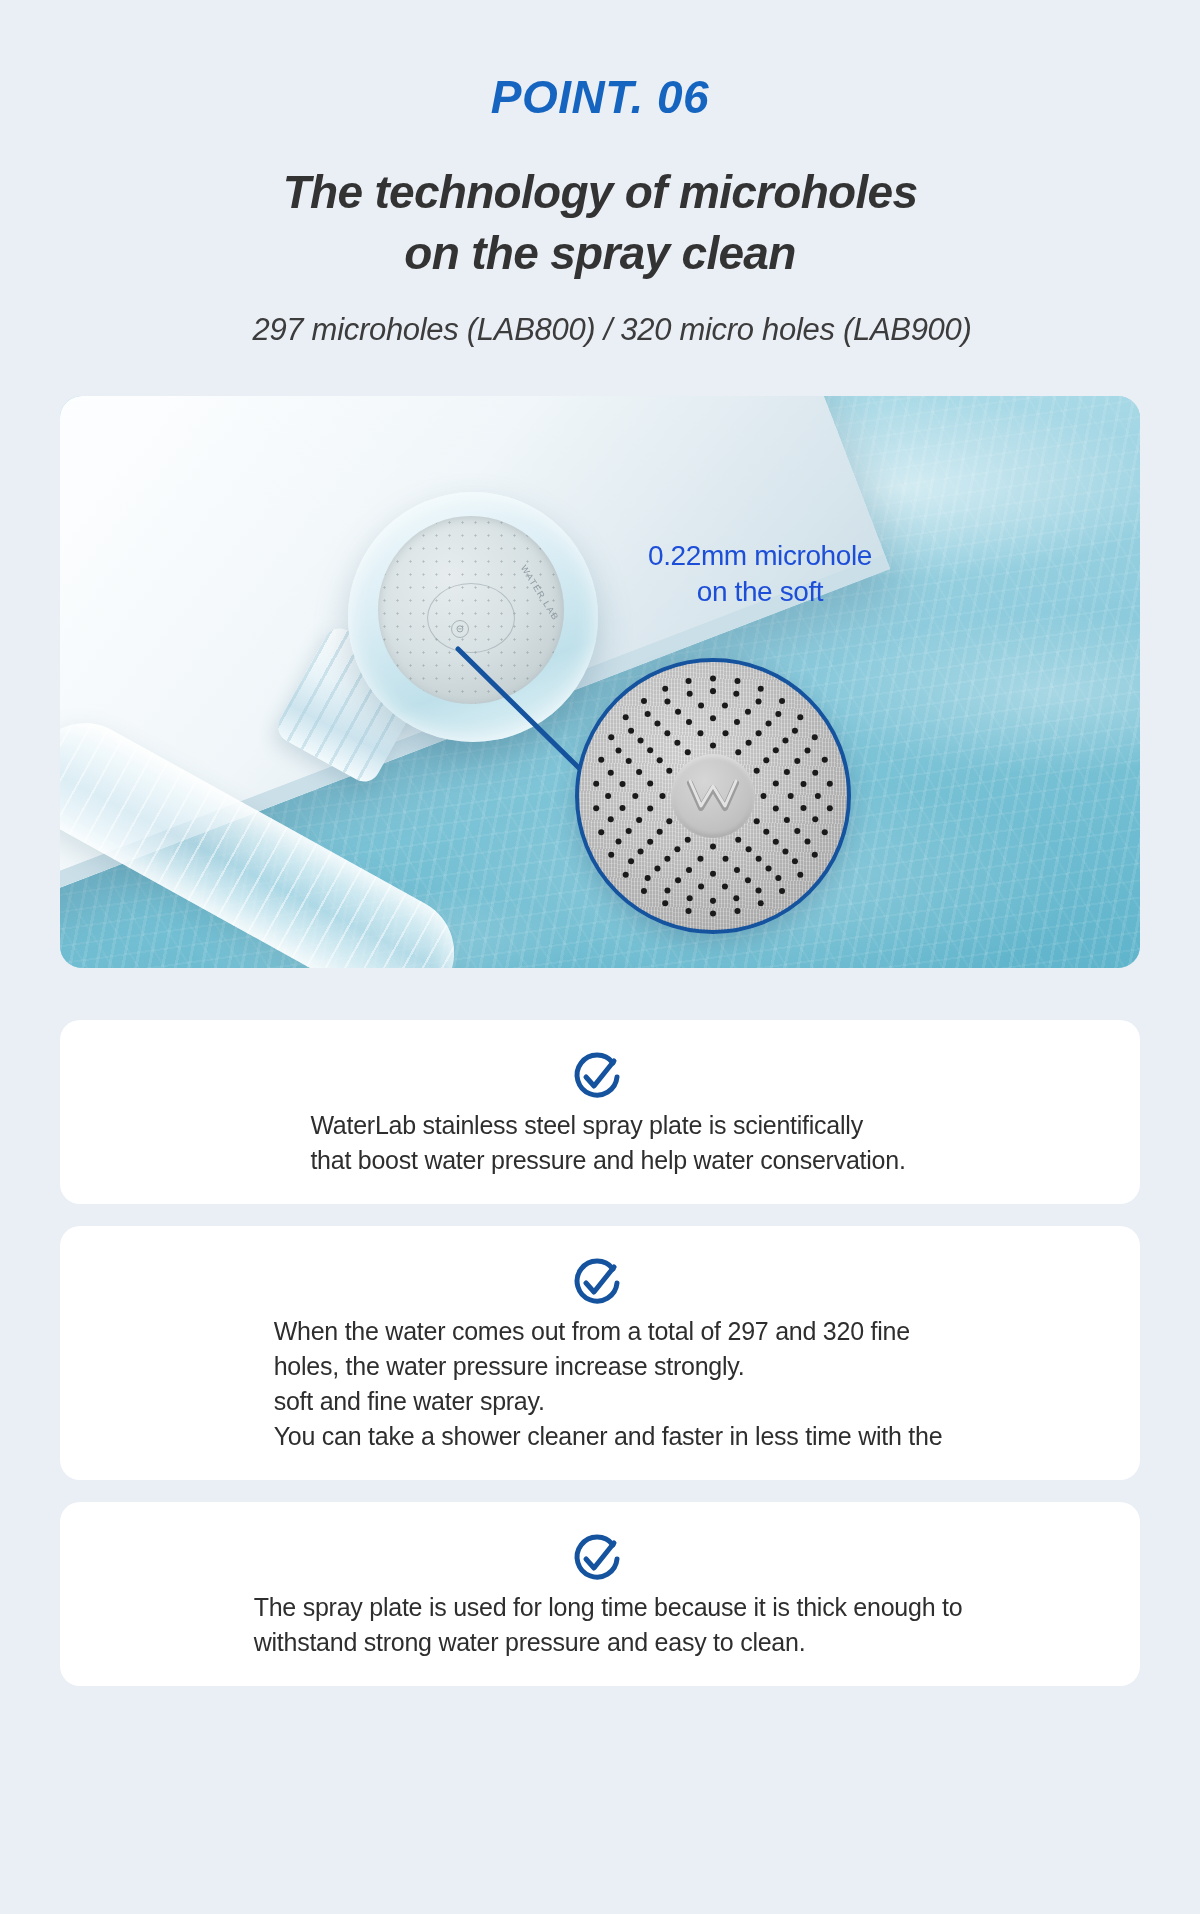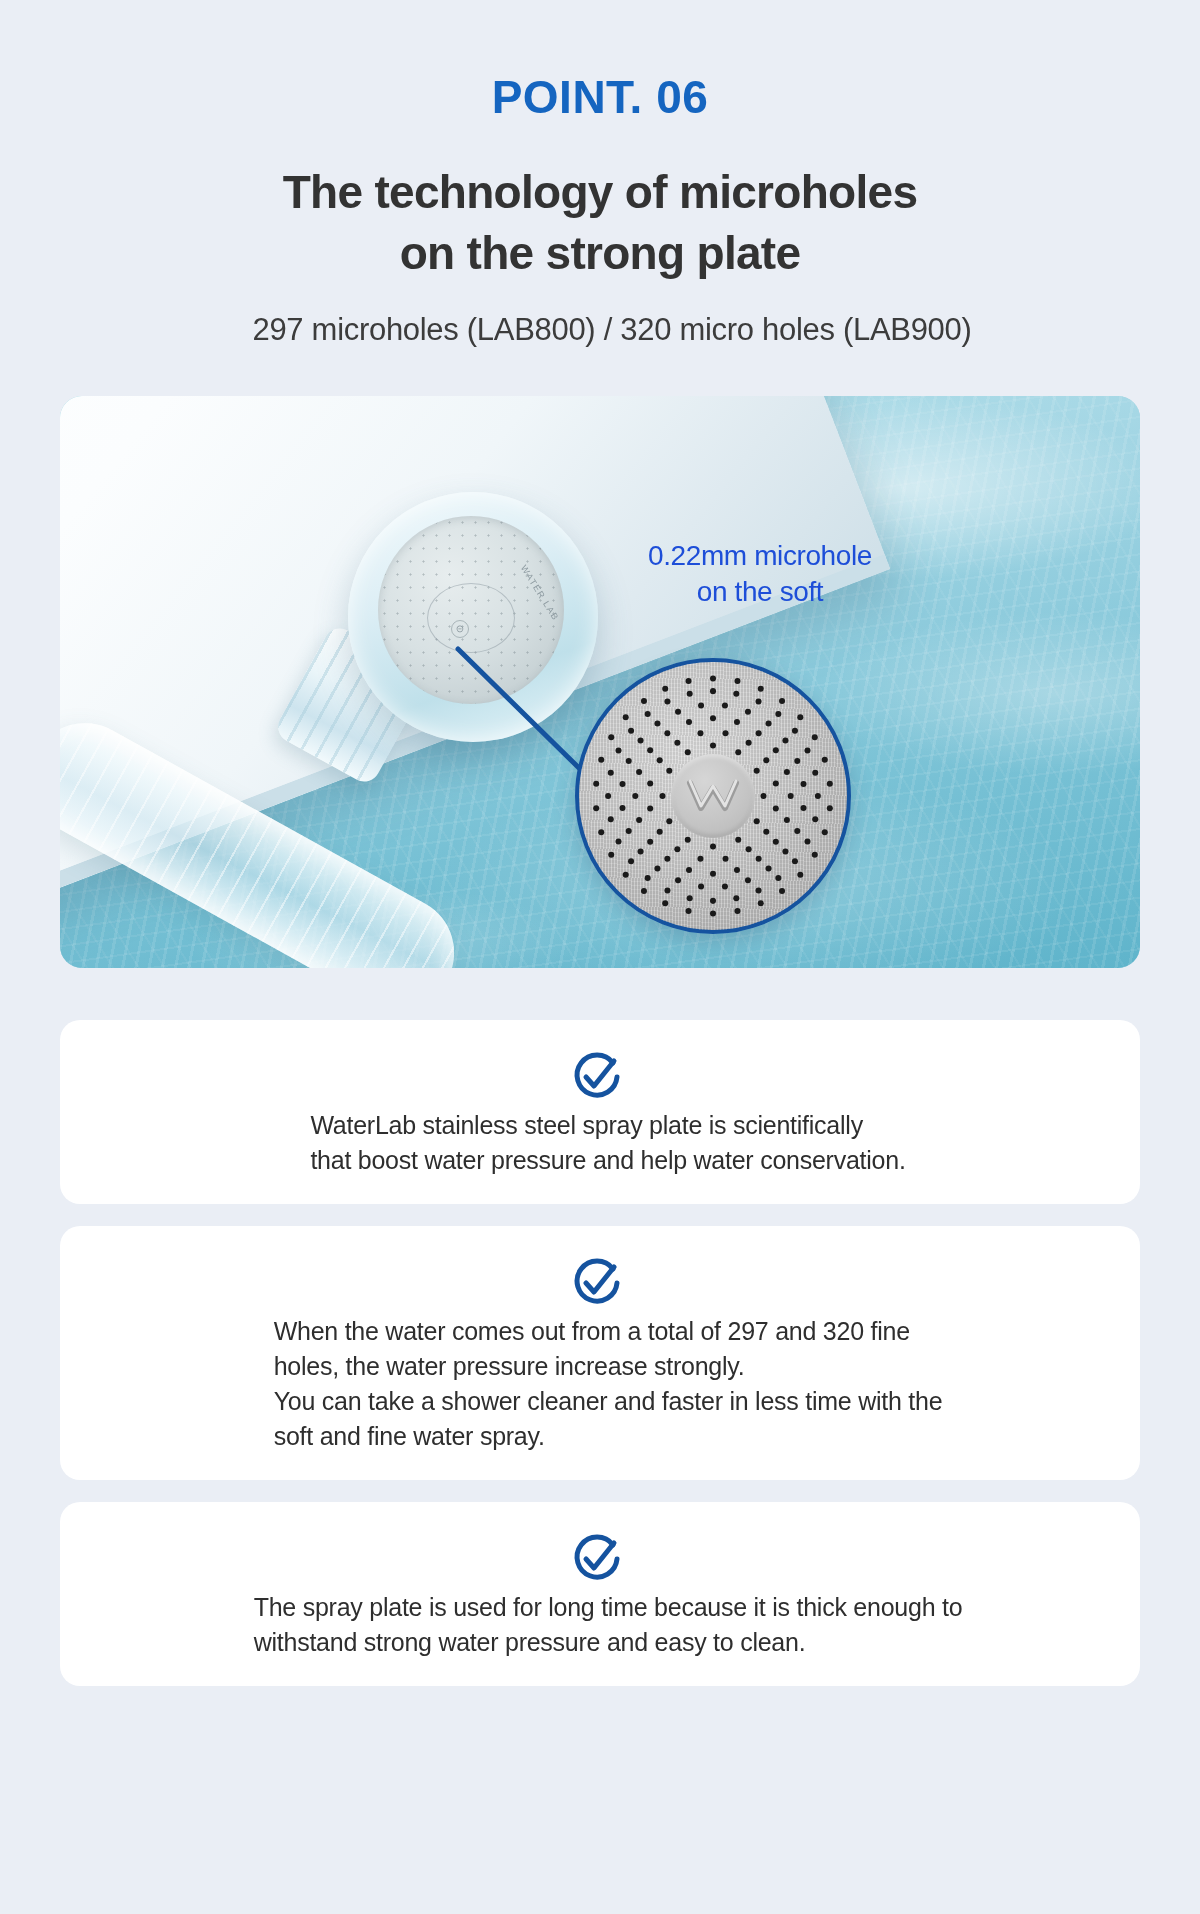--- a/index.html
+++ b/index.html
@@ -8,21 +8,21 @@
   body {
     width: 1200px;
     height: 1914px;
     background: #eaeef5;
     font-family: "Liberation Sans", sans-serif;
     overflow: hidden;
     position: relative;
   }
 
   
-  .header { padding-top: 74px; text-align: center; }
+  .header { padding-top: 74px; text-align: center; font-style: italic; }
 
   .point-label {
     font-size: 46px;
     font-weight: 700;
     letter-spacing: 0.5px;
     color: #1565c0;
     line-height: 1.0;
   }
 
   .headline {
@@ -291,21 +291,21 @@
   .card-text span { display: block; }
 </style>
 </head>
 <body>
 
 <div class="header">
   <div class="point-label">POINT. 06</div>
 
   <h1 class="headline">
     <span class="headline-line">The technology of microholes</span>
-    <span class="headline-line">on the strong plate</span>
+    <span class="headline-line">on the spray clean</span>
   </h1>
 
   <div class="subhead">297 microholes (LAB800) / 320 micro holes (LAB900)</div>
 </div>
 
 <div class="hero">
   <div class="water"></div>
   <div class="slab"></div>
   <div class="slab-edge"></div>
 
@@ -491,22 +491,22 @@
   <div class="card">
     <div class="card-icon">
       <svg width="56" height="56" viewBox="0 0 56 56">
         <path d="M44 14 A20 20 0 1 0 48 28" fill="none" stroke="#15539f" stroke-width="5" stroke-linecap="round"></path>
         <path d="M17 28 L25 37 L45 12" fill="none" stroke="#15539f" stroke-width="5" stroke-linecap="round" stroke-linejoin="round"></path>
       </svg>
     </div>
     <div class="card-text">
       <span>When the water comes out from a total of 297 and 320 fine</span>
       <span>holes, the water pressure increase strongly.</span>
+      <span>soft and fine water spray.</span>
       <span>You can take a shower cleaner and faster in less time with the</span>
-      <span>soft and fine water spray.</span>
     </div>
   </div>
 
   <div class="card">
     <div class="card-icon">
       <svg width="56" height="56" viewBox="0 0 56 56">
         <path d="M44 14 A20 20 0 1 0 48 28" fill="none" stroke="#15539f" stroke-width="5" stroke-linecap="round"></path>
         <path d="M17 28 L25 37 L45 12" fill="none" stroke="#15539f" stroke-width="5" stroke-linecap="round" stroke-linejoin="round"></path>
       </svg>
     </div>

